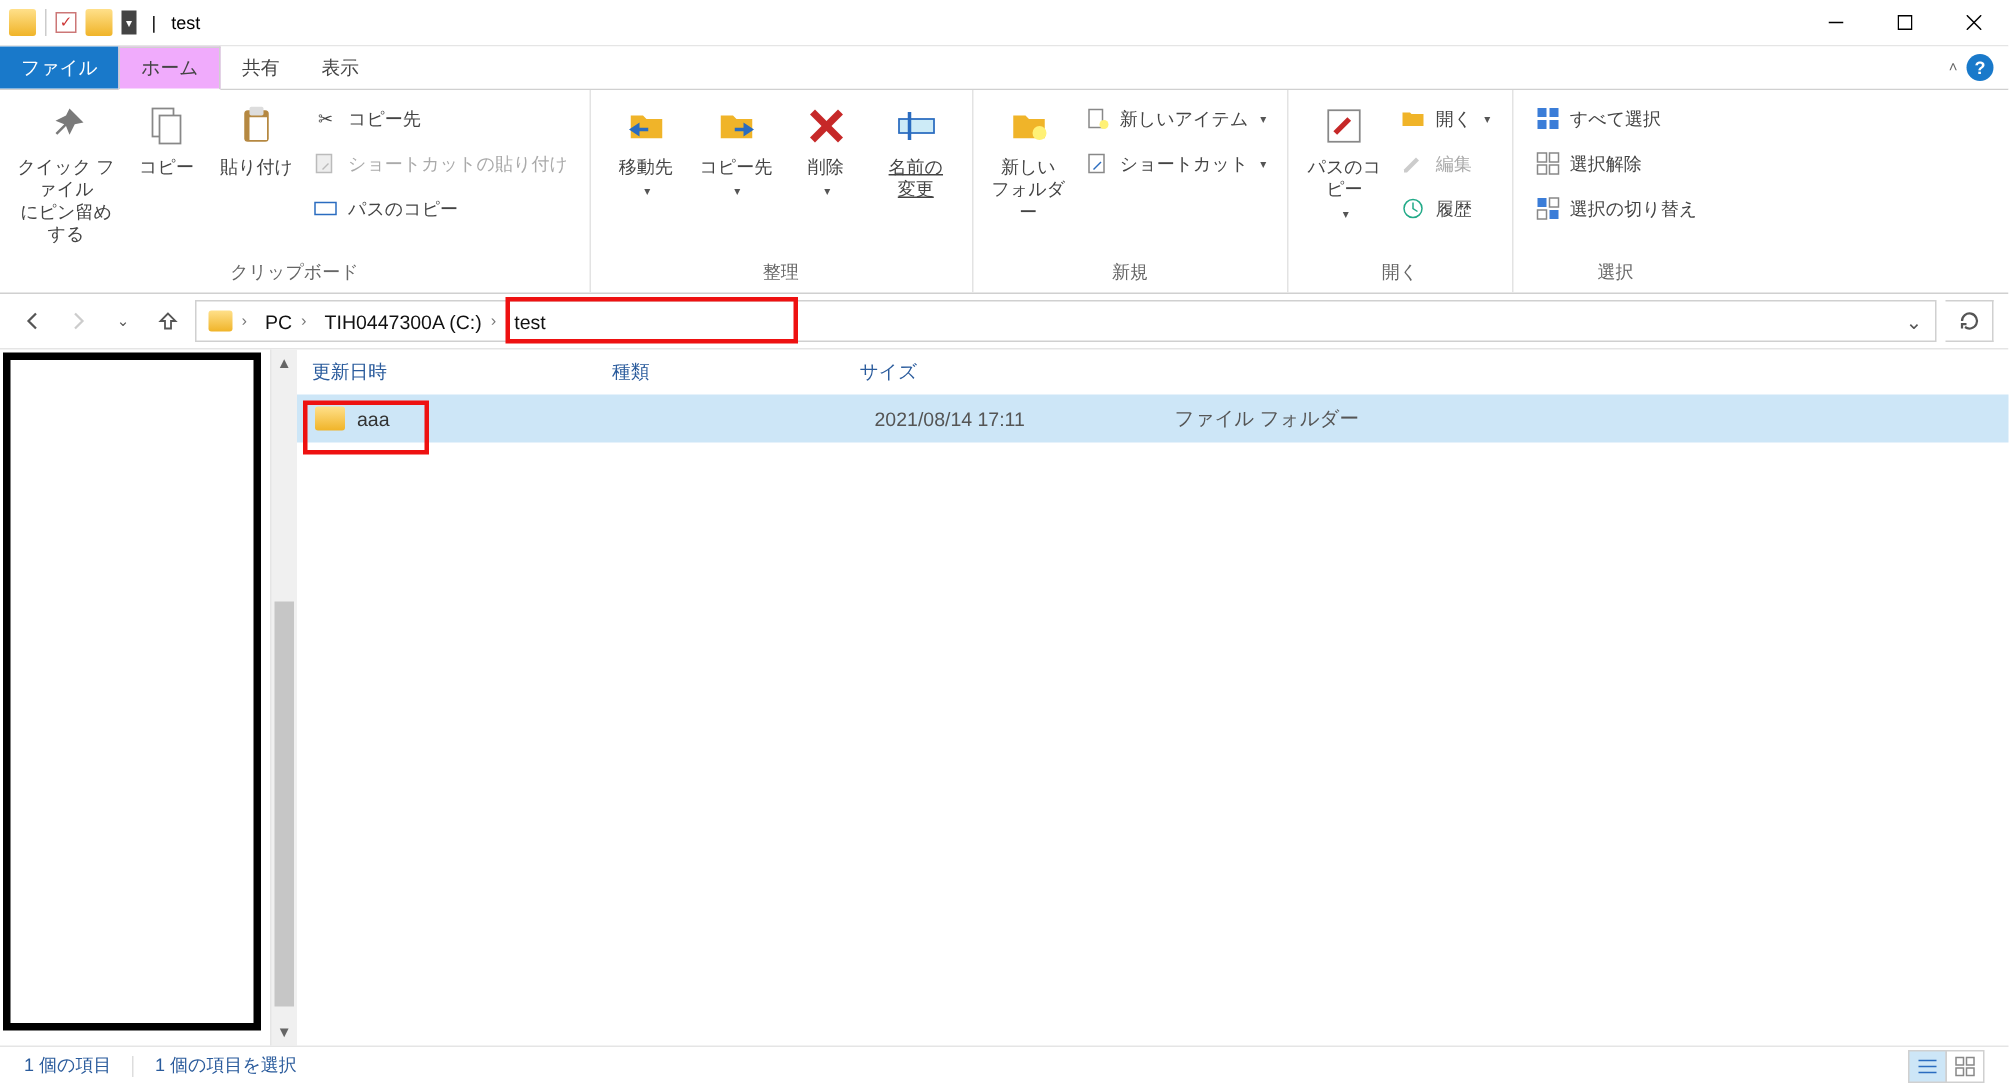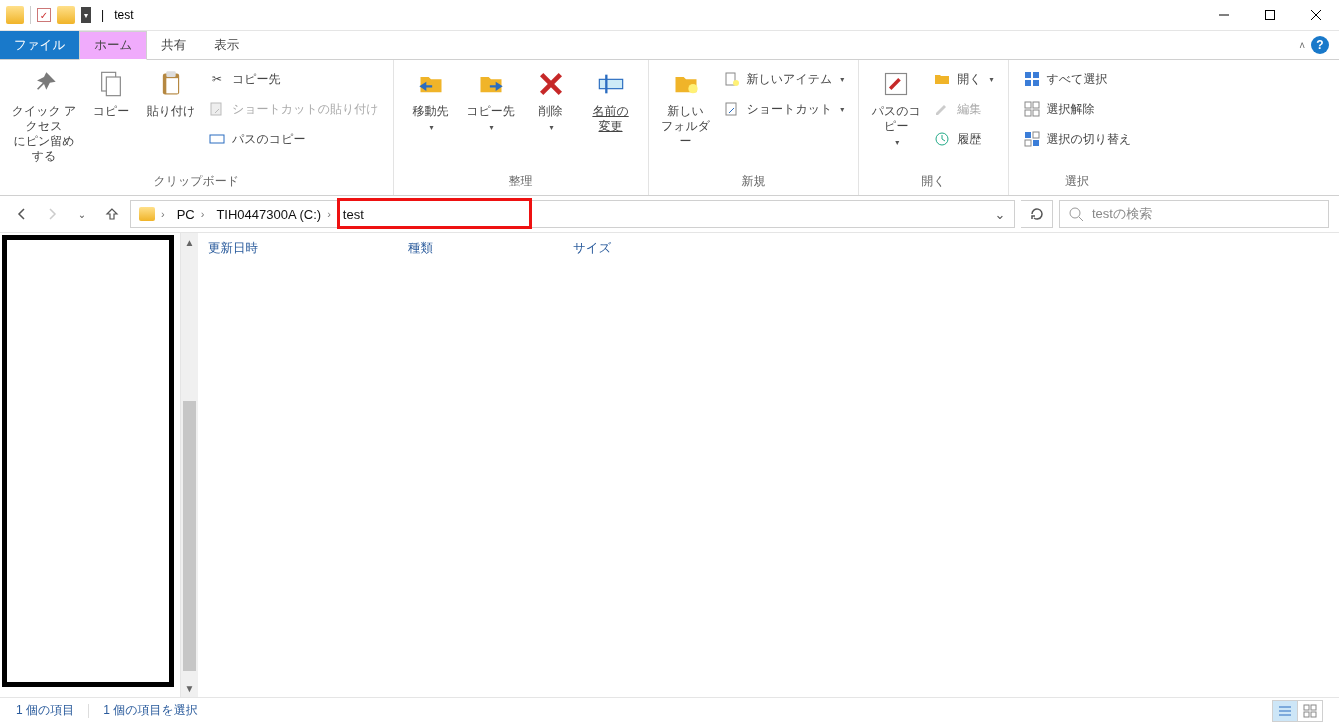--- a/index.html
+++ b/index.html
@@ -129,21 +129,21 @@
 <div class="ribbon">
 
   <div class="group">
     <div class="group-body">
       <div class="big-btn">
         <div class="ic">
             <svg class="ic28" viewBox="0 0 24 24">
               <path fill="#7a7a7a" d="M14 2l8 8-5 1-3 6-2-5-5 5-1-1 5-5-5-2 6-3z"></path>
             </svg>
           </div>
-        <div class="lbl" style="white-space:pre-line;">クイック アクセス
+        <div class="lbl" style="white-space:pre-line;">クイック ファイル
 にピン留めする</div>
       </div>
       <div class="big-btn narrow">
         <div class="ic">
             <svg class="ic28" viewBox="0 0 24 24">
               <rect x="4" y="2" width="12" height="16" fill="#fff" stroke="#888"></rect>
               <rect x="8" y="6" width="12" height="16" fill="#fff" stroke="#888"></rect>
             </svg>
           </div>
         <div class="lbl">コピー</div>
@@ -390,43 +390,46 @@
       </div>
     <div class="red-box" style="left:206px; top:-3px; width:195px; height:31px;"></div>
     <div class="end">⌄</div>
   </div>
   <div class="refresh">
       <svg class="ic16" viewBox="0 0 16 16">
         <path d="M3 8a5 5 0 1 1 2 4" fill="none" stroke="#555" stroke-width="1.5"></path>
         <path d="M3 13v-3h3" fill="none" stroke="#555" stroke-width="1.5"></path>
       </svg>
     </div>
-  <div class="search">
-    <svg class="ic16" viewBox="0 0 16 16">
-        <circle cx="7" cy="7" r="5" fill="none" stroke="#999"></circle>
-        <line x1="11" y1="11" x2="15" y2="15" stroke="#999"></line>
-      </svg>
-    <span>testの検索</span>
-  </div>
 </div>
 
 <div class="content">
   <div class="navpane">
     <div class="blackbox"></div>
   </div>
   <div class="vscroll">
     <div class="arrow up">▲</div>
     <div class="thumb"></div>
     <div class="arrow dn">▼</div>
   </div>
   <div class="filelist">
     <div class="cols">
       <div class="col col-date">更新日時</div>
       <div class="col col-type">種類</div>
       <div class="col col-size">サイズ</div>
+    </div>
+    <div class="row">
+      <div class="name-cell">
+        <div class="red2"></div>
+        <span class="folder-ic"></span>
+        <span class="c">aaa</span>
+      </div>
+      <div class="date-cell">2021/08/14 17:11</div>
+      <div class="type-cell">ファイル フォルダー</div>
+      <div class="size-cell"></div>
     </div>
   </div>
 </div>
 
 <div class="status">
   <span>1 個の項目</span>
   <span class="sepv"></span>
   <span>1 個の項目を選択</span>
   <div class="views">
     <div class="active">

